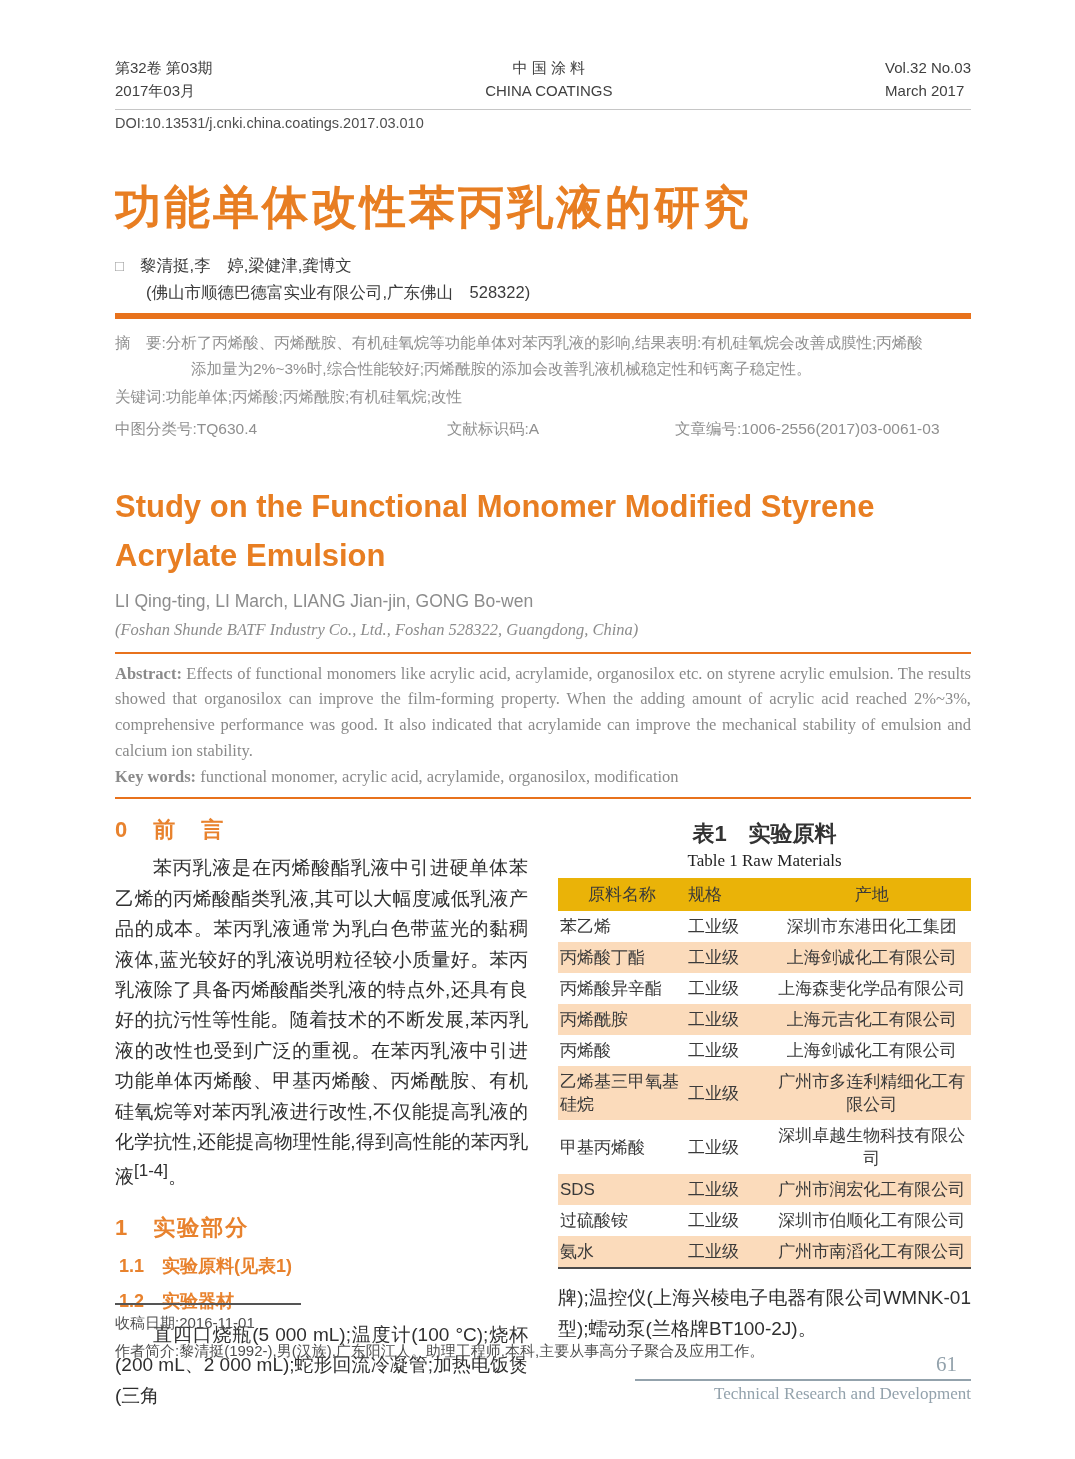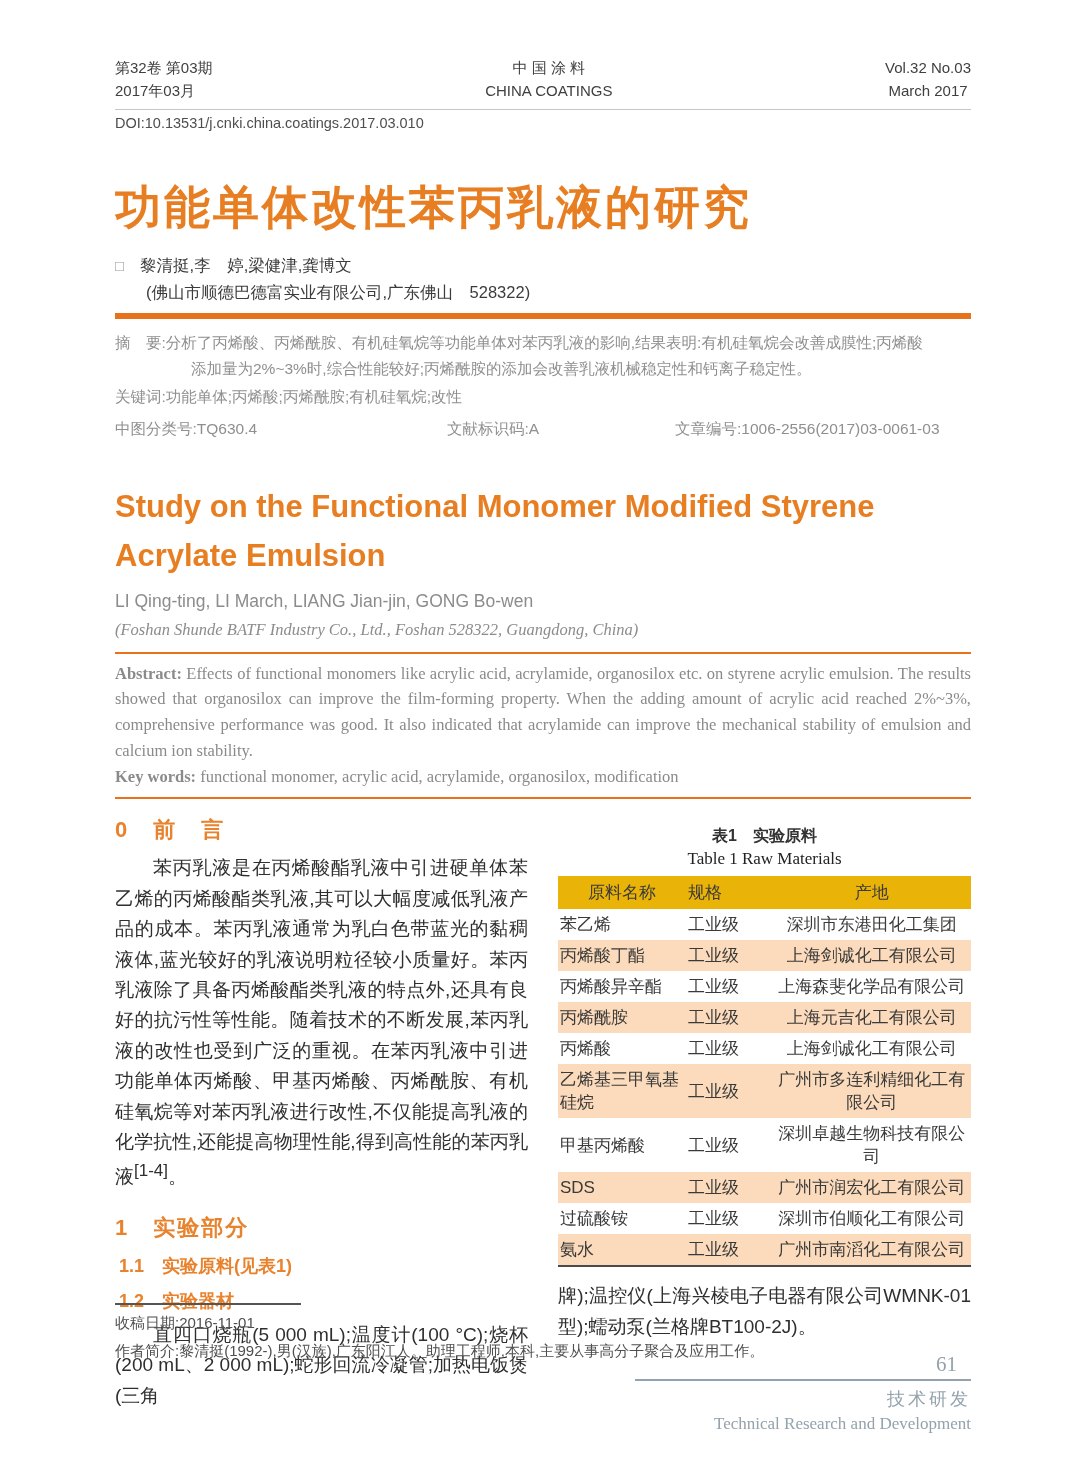--- a/index.html
+++ b/index.html
@@ -4,21 +4,21 @@
 <style>
   html,body{margin:0;padding:0;background:#ffffff;}
   .page{width:1075px;height:1459px;position:relative;background:#ffffff;overflow:hidden;
         font-family:"Liberation Sans",sans-serif;}
   .content{position:absolute;left:115px;width:856px;top:0;}
 
   
   .jheader{display:flex;justify-content:space-between;color:#404040;font-size:15px;
            line-height:1.55;padding-top:56px;padding-bottom:6px;border-bottom:1px solid #c6c6c6;}
   .jheader .cblock{text-align:center;}
-  .jheader .rblock{text-align:center;}
+  .jheader .rblock{text-align:left;}
   .doi{margin-top:5px;color:#4e4e4e;font-size:14.5px;}
 
   .title-cn{margin:46px 0 0 0;color:#E87E22;font-size:46px;font-weight:900;letter-spacing:3px;}
 
   .authors-cn{margin-top:16px;font-size:16.5px;color:#3c3c3c;}
   .author-marker{color:#9a9a9a;margin-right:16px;font-size:15px;}
   .affil-cn{margin-top:5px;padding-left:31px;font-size:16.5px;color:#3c3c3c;}
 
   .rule-thick{margin-top:9px;height:6px;background:#E8721C;}
   .rule-thin{height:2px;background:#E8721C;}
@@ -44,21 +44,21 @@
   .columns{margin-top:16px;display:flex;gap:30px;}
   .col{width:413px;}
   .sec{color:#E8822D;font-size:22px;font-weight:bold;margin:0 0 8px 0;letter-spacing:2px;}
   .sec2{margin-top:20px;}
   .subsec{color:#E8822D;font-size:18px;font-weight:bold;margin:11px 0 0 4px;}
   .para{font-size:19px;line-height:1.6;color:#2f2f2f;text-align:justify;margin:0;}
   .indent{text-indent:2em;}
   .para sup{font-size:17px;}
   .para-right{margin-top:14px;}
 
-  .tbl-title-cn{text-align:center;font-weight:bold;font-size:16px;color:#333;margin-top:11px;}
+  .tbl-title-cn{text-align:center;font-weight:bold;font-size:22px;color:#333;margin-top:4px;}
   .tbl-title-en{text-align:center;font-weight:normal;font-size:17px;color:#222;margin-top:2px;
                 font-family:"Liberation Serif",serif;}
   table.raw{width:100%;border-collapse:collapse;margin-top:7px;font-size:17px;color:#3a3a3a;
             border-bottom:2px solid #4a4a4a;}
   table.raw th{background:#eab308;font-weight:normal;padding:5px 2px;}
   table.raw td{padding:4px 2px;}
   table.raw tr.alt td{background:#FBDBBB;}
   th.c0{width:31%;text-align:center;}
   th.c1{width:21%;text-align:left;}
   th.c2{text-align:center;}
@@ -219,16 +219,15 @@
 
   <div class="footnote">
     <div class="fn-line"></div>
     <div class="fn-received">收稿日期:2016-11-01</div>
     <div class="fn-bio">作者简介:黎清挺(1992-),男(汉族),广东阳江人。助理工程师,本科,主要从事高分子聚合及应用工作。</div>
   </div>
 
   <div class="pagefooter">
     <div class="pf-num">61</div>
     <div class="pf-line"></div>
-    <div class="pf-cn">技术研发</div>
     <div class="pf-en">Technical Research and Development</div>
   </div>
 </div>
 
 </body></html>

